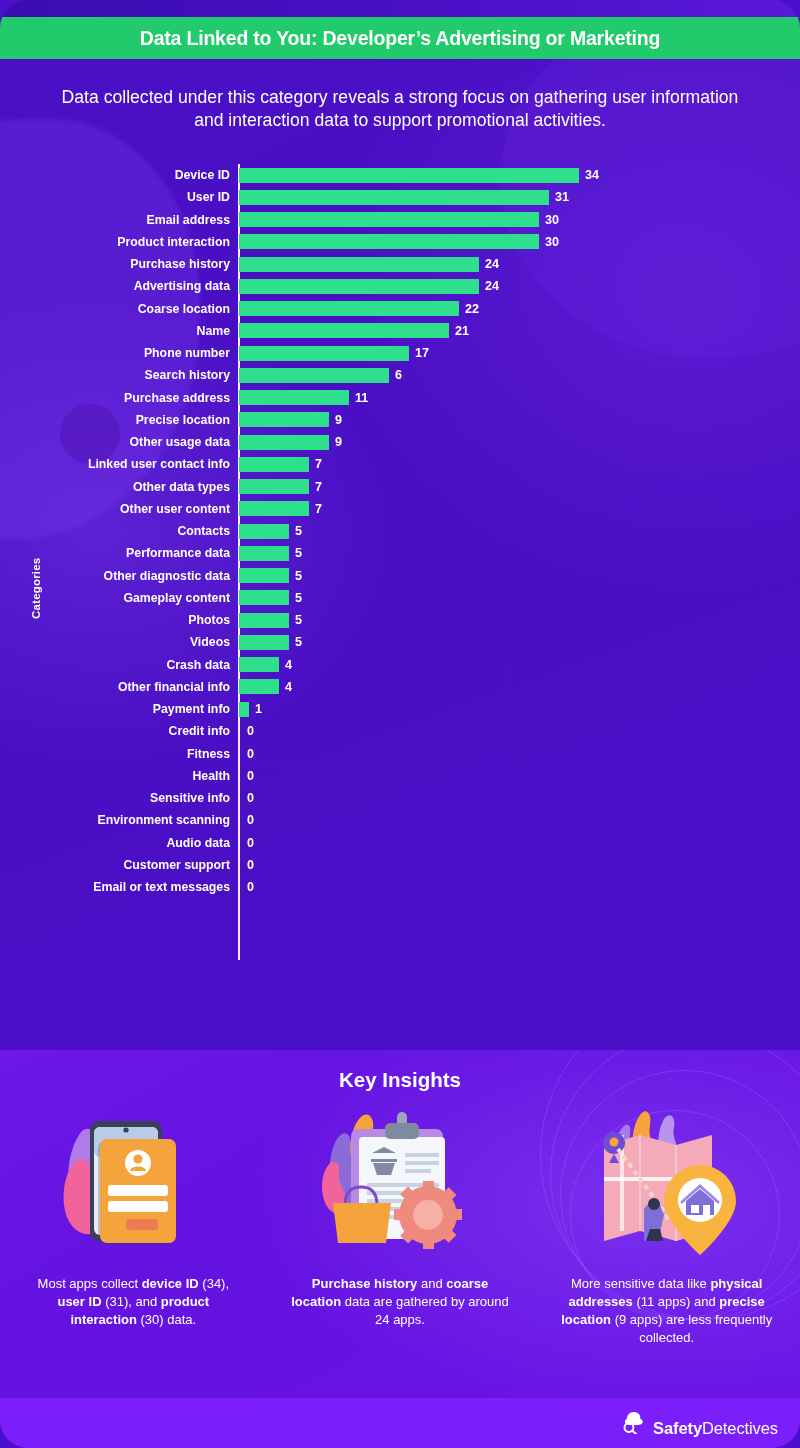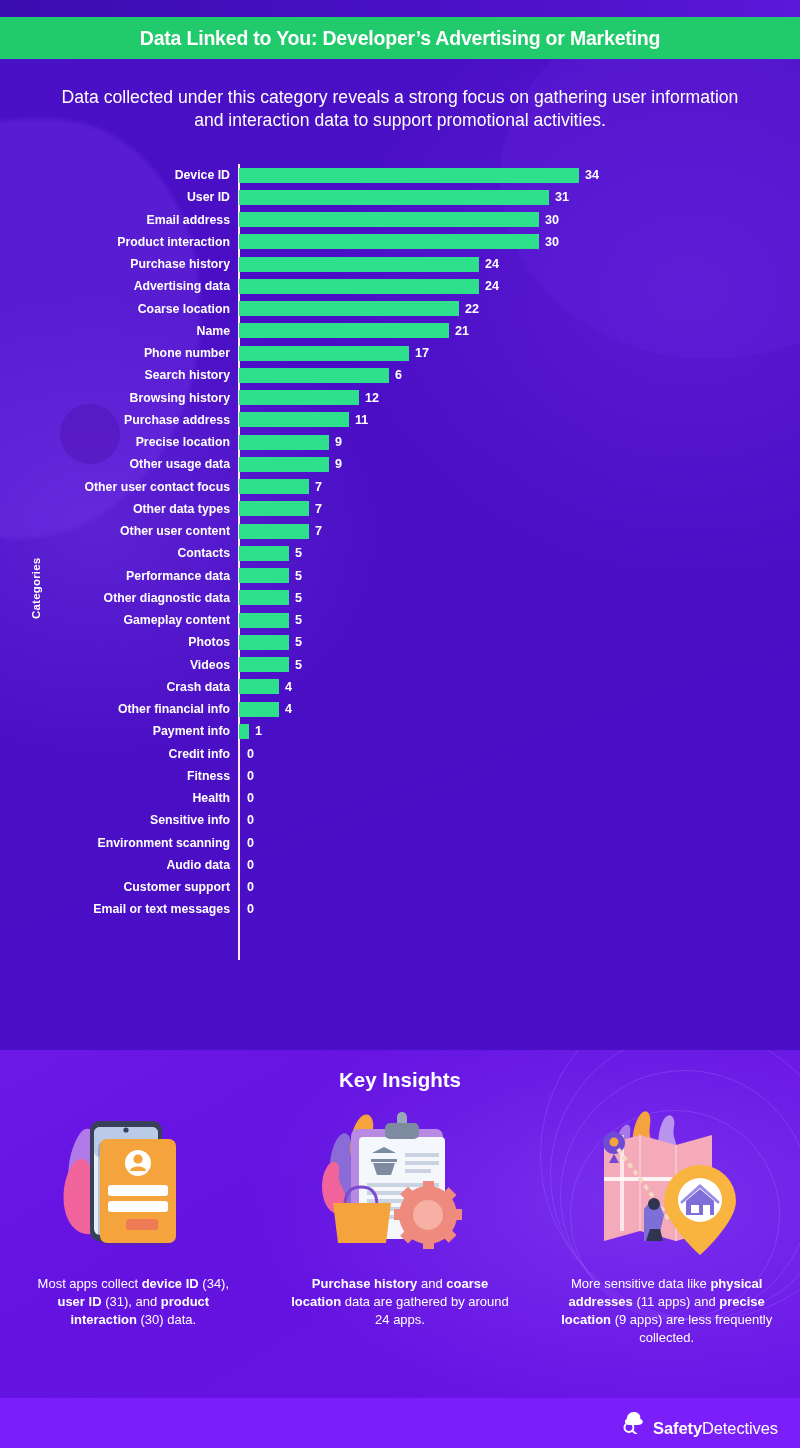--- a/index.html
+++ b/index.html
@@ -13,20 +13,21 @@
     font-family: "Liberation Sans", sans-serif;
     background: #4a0fcc;
     overflow: hidden;
   }
 
   .infographic {
     position: relative;
     width: 800px;
     height: 1448px;
     overflow: hidden;
+    border-radius: 28px;
   }
 
   
   .top-strip {
     position: absolute;
     top: 0; left: 0;
     width: 800px; height: 17px;
     background: linear-gradient(90deg, #3a0db0 0%, #4a10c6 55%, #5a18d8 100%);
   }
 
@@ -345,27 +346,20 @@
             </div>
           </div>
           <div class="bar-row">
             <div class="cat-label">Search history</div>
             <div class="bar-track">
               <div class="bar" style="width: 150px; background: rgb(46, 224, 140);"></div>
               <div class="bar-value">6</div>
             </div>
           </div>
           <div class="bar-row">
-            <div class="cat-label">Browsing history</div>
-            <div class="bar-track">
-              <div class="bar" style="width: 120px; background: rgb(46, 224, 140);"></div>
-              <div class="bar-value">12</div>
-            </div>
-          </div>
-          <div class="bar-row">
             <div class="cat-label">Purchase address</div>
             <div class="bar-track">
               <div class="bar" style="width: 110px; background: rgb(46, 224, 140);"></div>
               <div class="bar-value">11</div>
             </div>
           </div>
           <div class="bar-row">
             <div class="cat-label">Precise location</div>
             <div class="bar-track">
               <div class="bar" style="width: 90px; background: rgb(46, 224, 140);"></div>
@@ -373,21 +367,21 @@
             </div>
           </div>
           <div class="bar-row">
             <div class="cat-label">Other usage data</div>
             <div class="bar-track">
               <div class="bar" style="width: 90px; background: rgb(46, 224, 140);"></div>
               <div class="bar-value">9</div>
             </div>
           </div>
           <div class="bar-row">
-            <div class="cat-label">Other user contact focus</div>
+            <div class="cat-label">Linked user contact info</div>
             <div class="bar-track">
               <div class="bar" style="width: 70px; background: rgb(46, 224, 140);"></div>
               <div class="bar-value">7</div>
             </div>
           </div>
           <div class="bar-row">
             <div class="cat-label">Other data types</div>
             <div class="bar-track">
               <div class="bar" style="width: 70px; background: rgb(46, 224, 140);"></div>
               <div class="bar-value">7</div>

